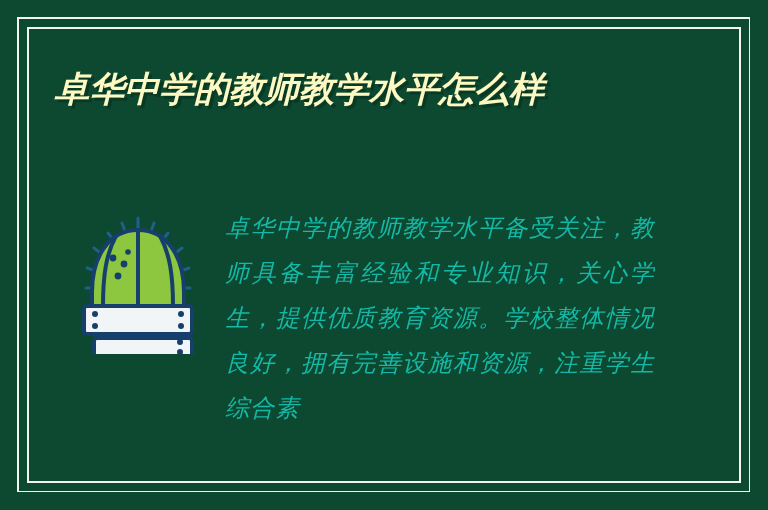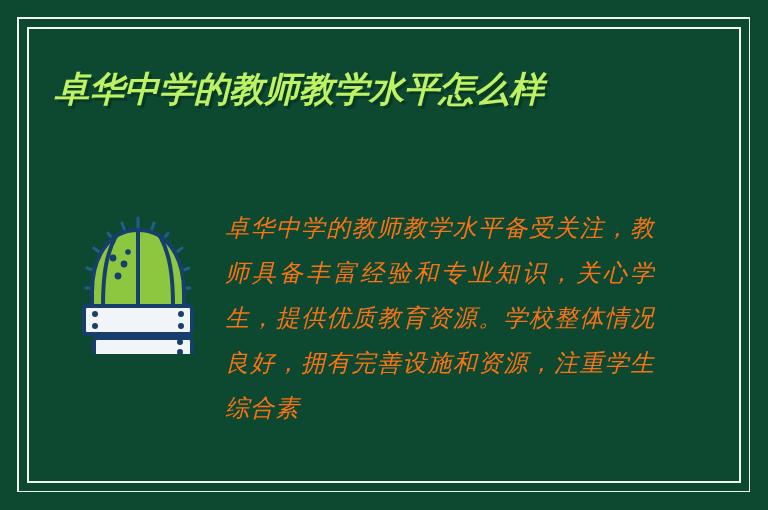--- a/index.html
+++ b/index.html
@@ -64,21 +64,21 @@
   }
 
   
   .title-block {
     position: absolute;
     left: 54px;
     top: 62px;
     width: 650px;
   }
   .title-line {
-    color: #bef264;
+    color: #fef9c3;
     font-family: "DejaVu Sans", "Liberation Sans", sans-serif;
     font-size: 35px;
     font-weight: 700;
     font-style: italic;
     letter-spacing: 0px;
     line-height: 55px;
     white-space: pre-wrap;
     text-shadow: 3px 3px 0 rgba(6, 45, 29, 0.55);
   }
 
@@ -102,21 +102,21 @@
     display: block;
     width: 132px;
     height: 140px;
   }
 
   .body-text {
     position: absolute;
     left: 171px;
     top: 6px;
     width: 430px;
-    color: #f97316;
+    color: #14b8a6;
     font-family: "DejaVu Serif", "Liberation Serif", serif;
     font-size: 24px;
     font-style: italic;
     line-height: 45px;
     letter-spacing: 1px;
     text-align: justify;
     word-break: break-all;
     overflow: hidden;
     max-height: 270px;
   }

